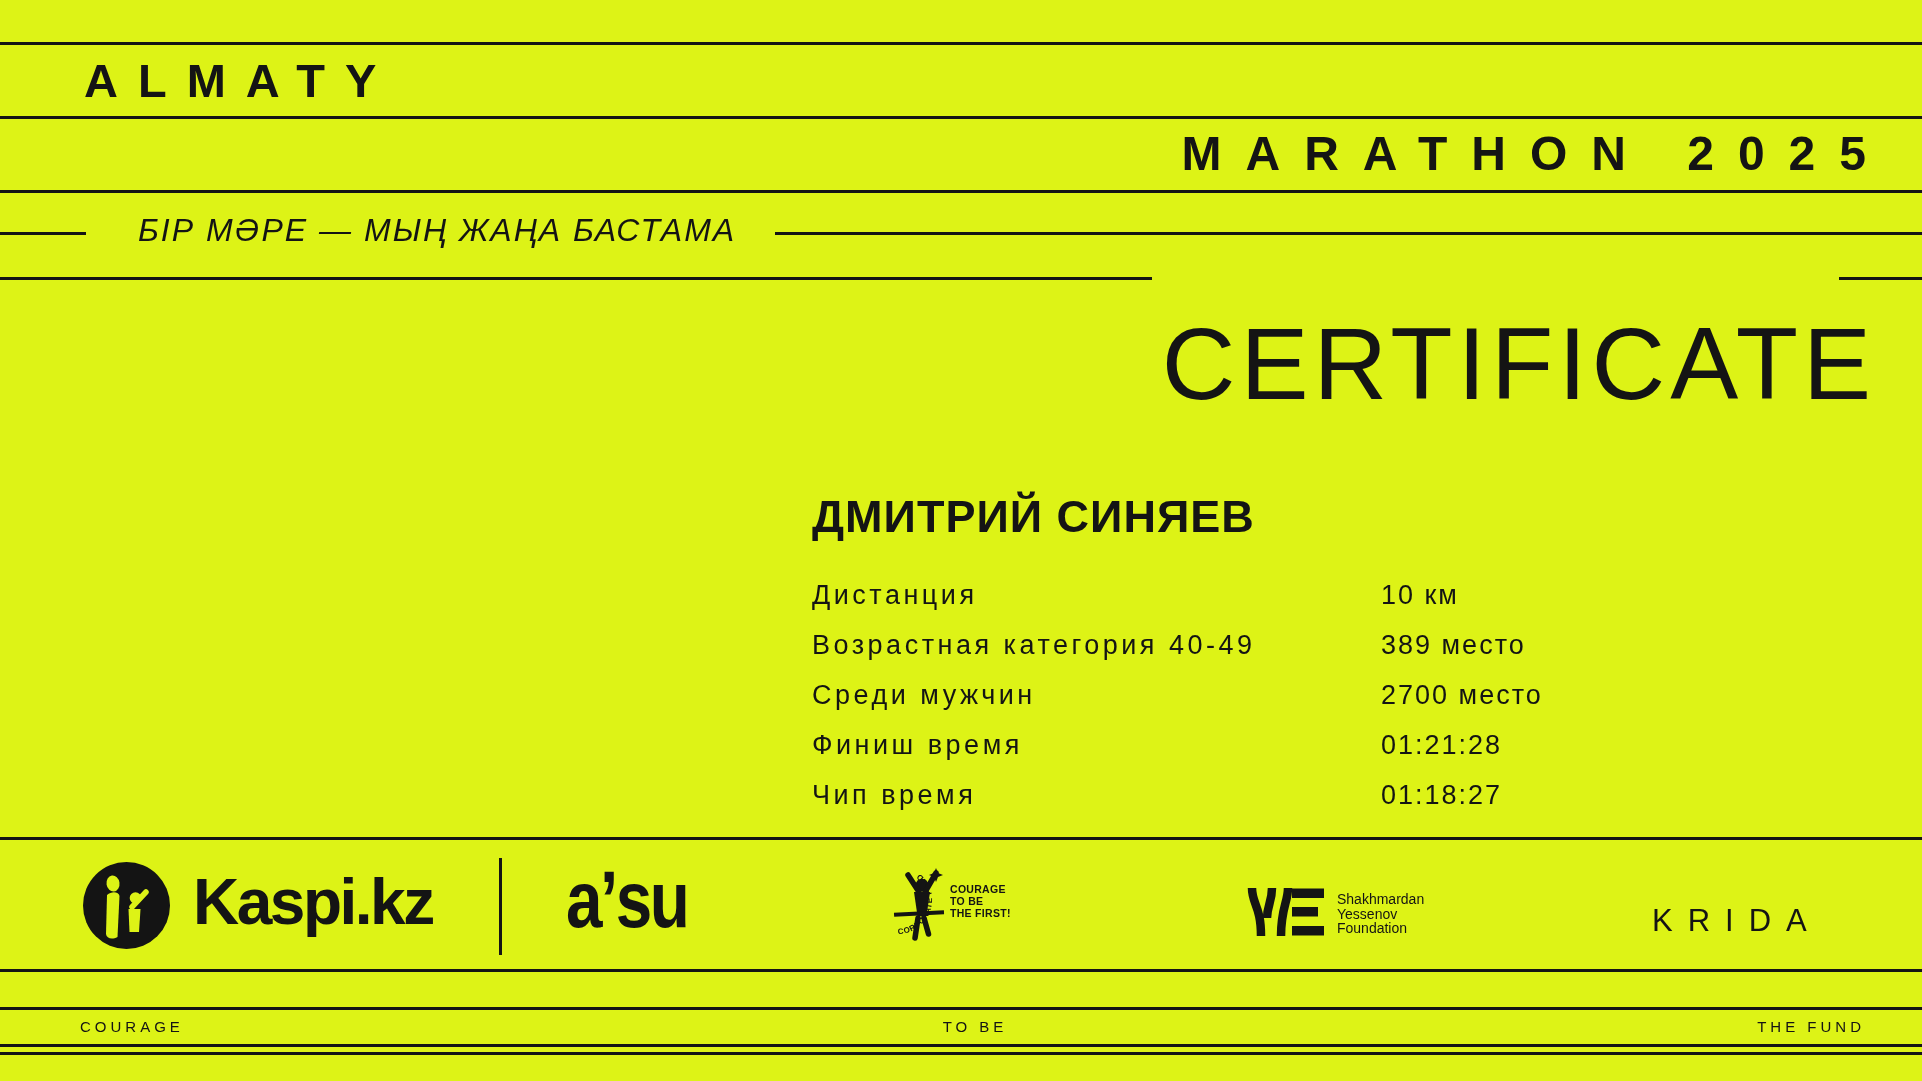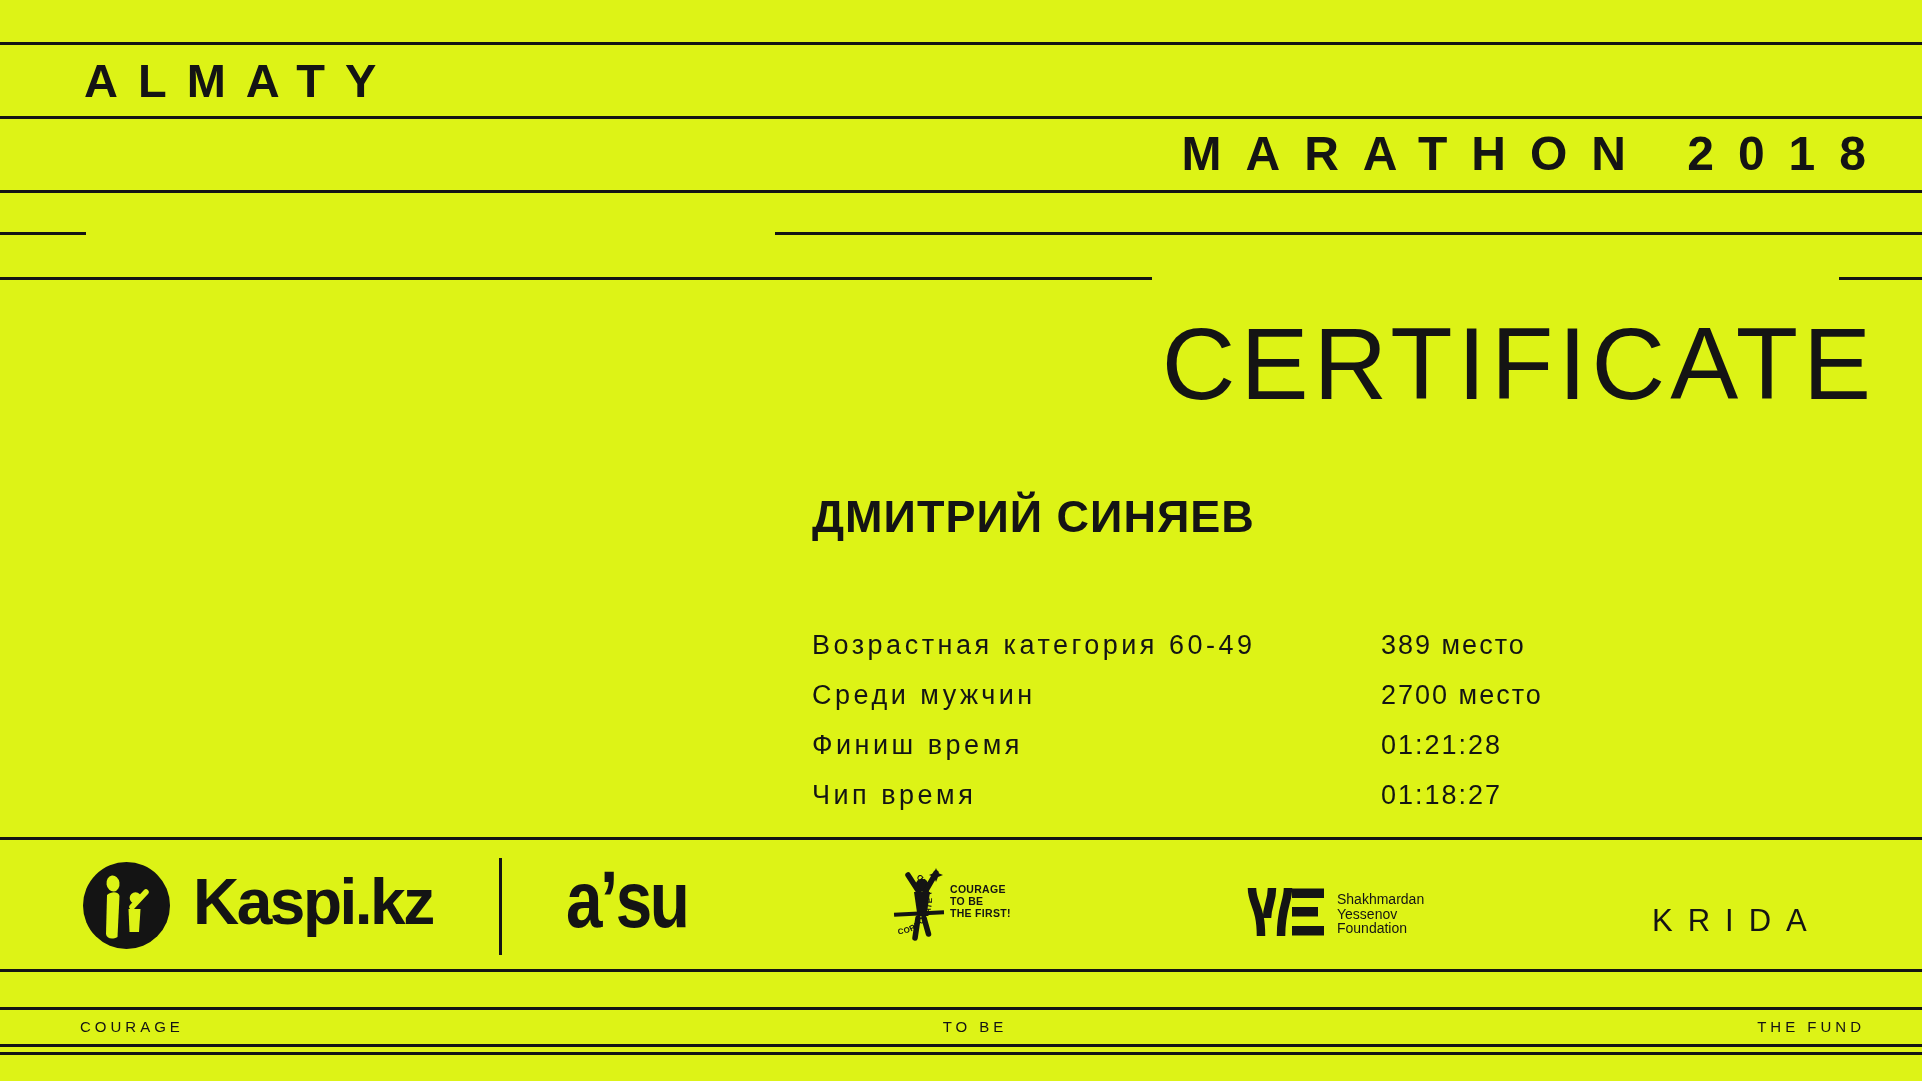--- a/index.html
+++ b/index.html
@@ -65,27 +65,32 @@
   <div class="line" style="top:232px;left:775px"></div>
   <div class="line" style="top:277px;left:0;right:auto;width:1152px"></div>
   <div class="line" style="top:277px;left:1839px"></div>
   <div class="line" style="top:837px"></div>
   <div class="line" style="top:969px"></div>
   <div class="line" style="top:1007px"></div>
   <div class="line" style="top:1044px"></div>
   <div class="line" style="top:1052px"></div>
 
   <div class="t city">ALMATY</div>
-  <div class="t event">MARATHON 2018</div>
+  <div class="t event">MARATHON 2025</div>
+  <div class="t tagkz">БІР МӘРЕ — МЫҢ ЖАҢА БАСТАМА</div>
   <div class="t cert">CERTIFICATE</div>
 
   <div class="t pname">ДМИТРИЙ СИНЯЕВ</div>
 
+  <div class="rrow r0">
+    <span class="lbl">Дистанция</span>
+    <span class="val">10 км</span>
+  </div>
   <div class="rrow r1">
-    <span class="lbl">Возрастная категория 60-49</span>
+    <span class="lbl">Возрастная категория 40-49</span>
     <span class="val">389 место</span>
   </div>
   <div class="rrow r2">
     <span class="lbl">Среди мужчин</span>
     <span class="val">2700 место</span>
   </div>
   <div class="rrow r3">
     <span class="lbl">Финиш время</span>
     <span class="val">01:21:28</span>
   </div>

